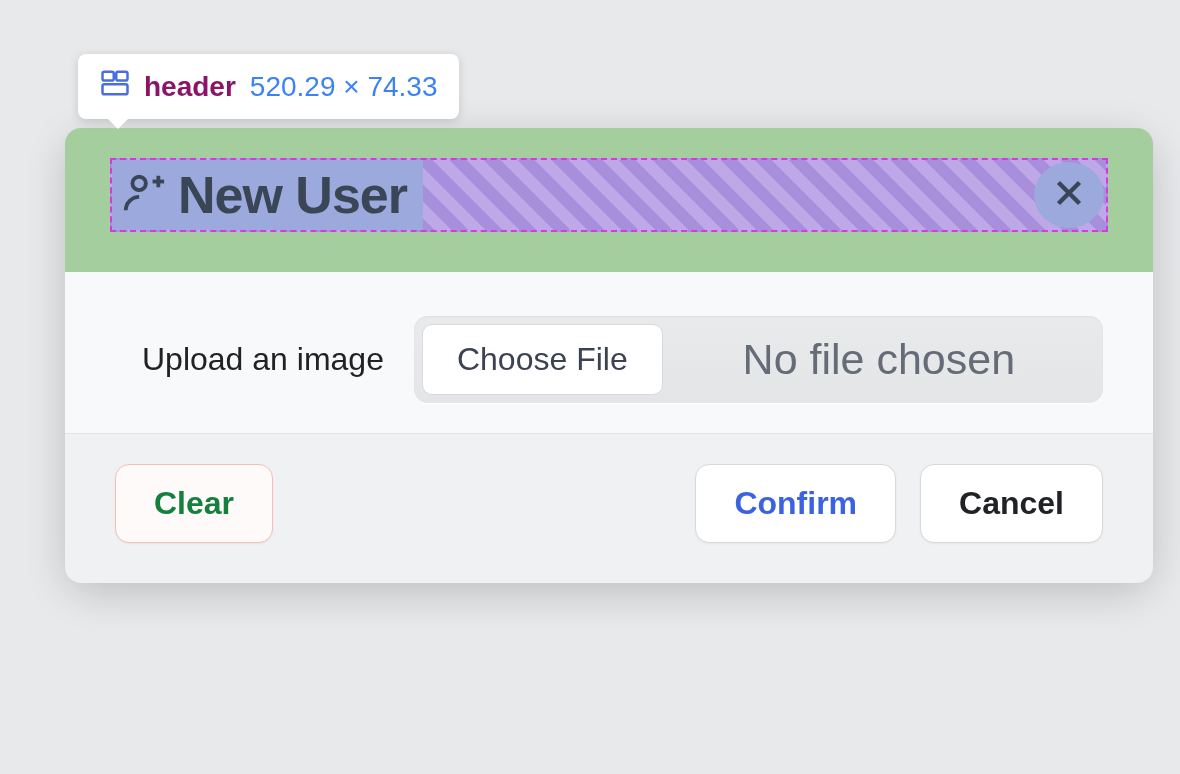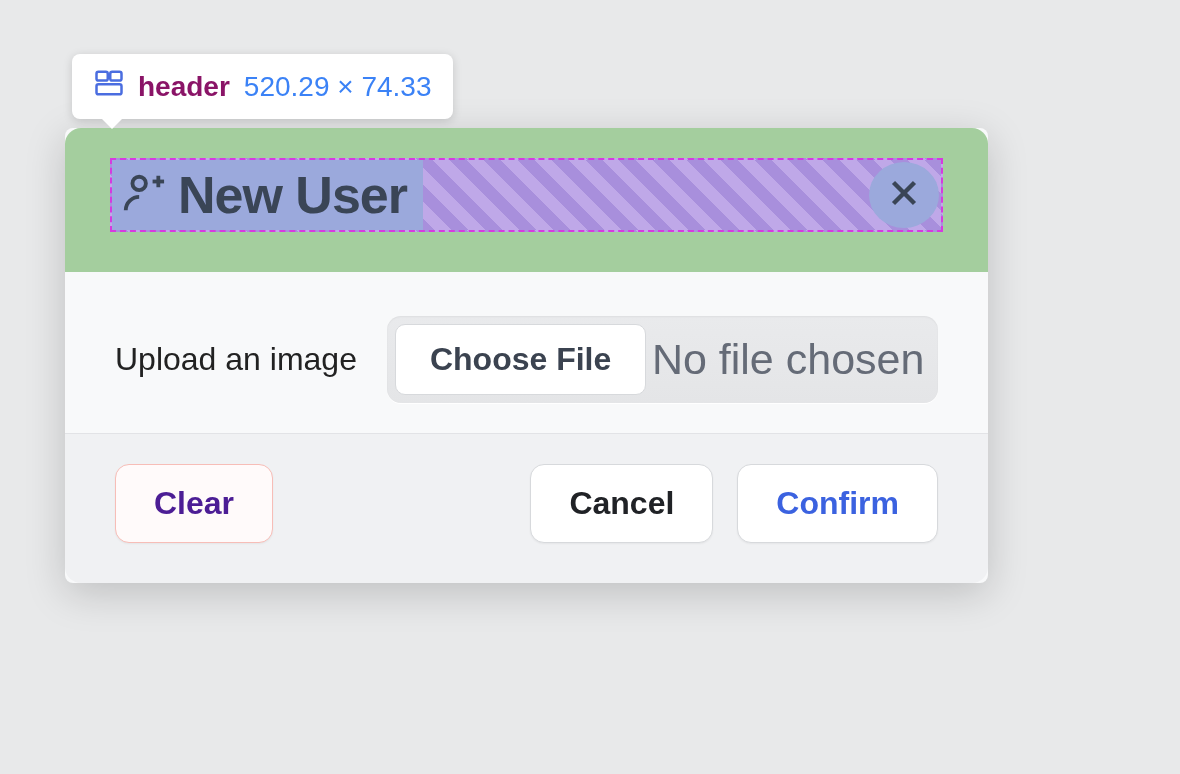--- a/index.html
+++ b/index.html
@@ -4,41 +4,41 @@
   <style>
     * { margin:0; padding:0; box-sizing:border-box; }
     body {
       width:1180px; height:774px;
       background:#e8e9ea;
       font-family:-apple-system,BlinkMacSystemFont,'Segoe UI',Helvetica,Arial,sans-serif;
       position:relative; overflow:hidden;
     }
     
     .inspect {
-      position:absolute; top:54px; left:72px;
+      position:absolute; top:54px; left:78px;
       background:#fff; border-radius:8px;
       padding:14px 22px;
       box-shadow:0 2px 10px rgba(0,0,0,.15);
       display:flex; align-items:center; gap:14px;
       font-size:28px; z-index:20;
     }
     .inspect svg { width:30px; height:30px; }
     .inspect .el { color:#8a1467; font-weight:700; }
     .inspect .dim { color:#3b82f6; }
     .inspect::after {
       content:''; position:absolute; left:30px; bottom:-10px;
       width:0; height:0;
       border-left:10px solid transparent;
       border-right:10px solid transparent;
       border-top:10px solid #fff;
     }
     
     .dialog {
-      position:absolute; top:128px; left:65px; width:923px;
-      background:#f8f9fa; border-radius:8px;
+      position:absolute; top:128px; left:65px; width:1088px;
+      background:#f8f9fa; border-radius:28px;
       box-shadow:0 10px 40px rgba(0,0,0,.18);
       overflow:visible;
     }
     
     .header-pad {
       background:#a4ce9e;
       padding:30px 45px 40px 45px;
       border-radius:16px 16px 0 0;
       position:relative;
     }
@@ -61,49 +61,49 @@
       letter-spacing:-1px;
     }
     .close-box {
       position:absolute; right:2px; top:2px; bottom:2px;
       width:70px; background:#9ba9dc;
       display:flex; align-items:center; justify-content:center;
       border-radius:50%;
     }
     .close-box svg { width:36px; height:36px; stroke:#3a4556; stroke-width:3; fill:none; }
     
-    .content { padding:44px 50px 30px 50px; }
+    .content { padding:44px 50px 30px 50px;margin-left:27px; }
     .row { display:flex; align-items:center; gap:30px; }
     .label { font-size:32px; color:#222; }
     .file {
       flex:1; display:flex; align-items:center;
       background:linear-gradient(#e9eaec,#e4e5e7);
       border-radius:14px; padding:8px;
       box-shadow:inset 0 1px 2px rgba(0,0,0,.05), 0 1px 0 #fff;
     }
     .choose {
       background:#fff; border:1px solid #d7d9dc; border-radius:10px;
-      padding:16px 34px; font-size:32px; font-weight:700; color:#3b4350;
+      padding:16px 34px; font-size:32px; font-weight:400; color:#3b4350;
       cursor:pointer;
     }
     .file-status { flex:1; text-align:center; font-size:43px; color:#656b77; }
     .hint { margin-top:56px; font-size:24px; color:#2a2e33; }
     
     .footer {
       display:flex; gap:24px; padding:30px 50px 40px 50px;
       border-top:1px solid #e2e3e6; background:#f0f1f3;
       border-radius:0 0 16px 16px;
     }
     .btn {
       padding:20px 38px; font-size:32px; font-weight:700;
       border-radius:14px; border:1.5px solid #d7d9dc; background:#fff;
       cursor:pointer;
       box-shadow:0 1px 2px rgba(0,0,0,.05);
     }
-    .btn.clear  { color:#4c1d95; border-color:#f7bdb7; background:#fffafa; }
+    .btn.clear  { color:#15803d; border-color:#f7bdb7; background:#fffafa; }
     .btn.cancel { color:#202226; }
     .btn.confirm{ color:#3b62e0; }
     .spacer { flex:1; }
   </style>
 </head>
 <body>
 
 <div class="inspect">
   <span>
     <svg viewBox="0 0 24 24">
@@ -147,16 +147,16 @@
       <div class="file">
         <button class="choose">Choose File</button>
         <span class="file-status">No file chosen</span>
       </div>
     </div>
   </div>
 
   <div class="footer">
     <button class="btn clear">Clear</button>
     <div class="spacer"></div>
+    <button class="btn confirm">Confirm</button>
     <button class="btn cancel">Cancel</button>
-    <button class="btn confirm">Confirm</button>
   </div>
 </div>
 
 </body></html>

